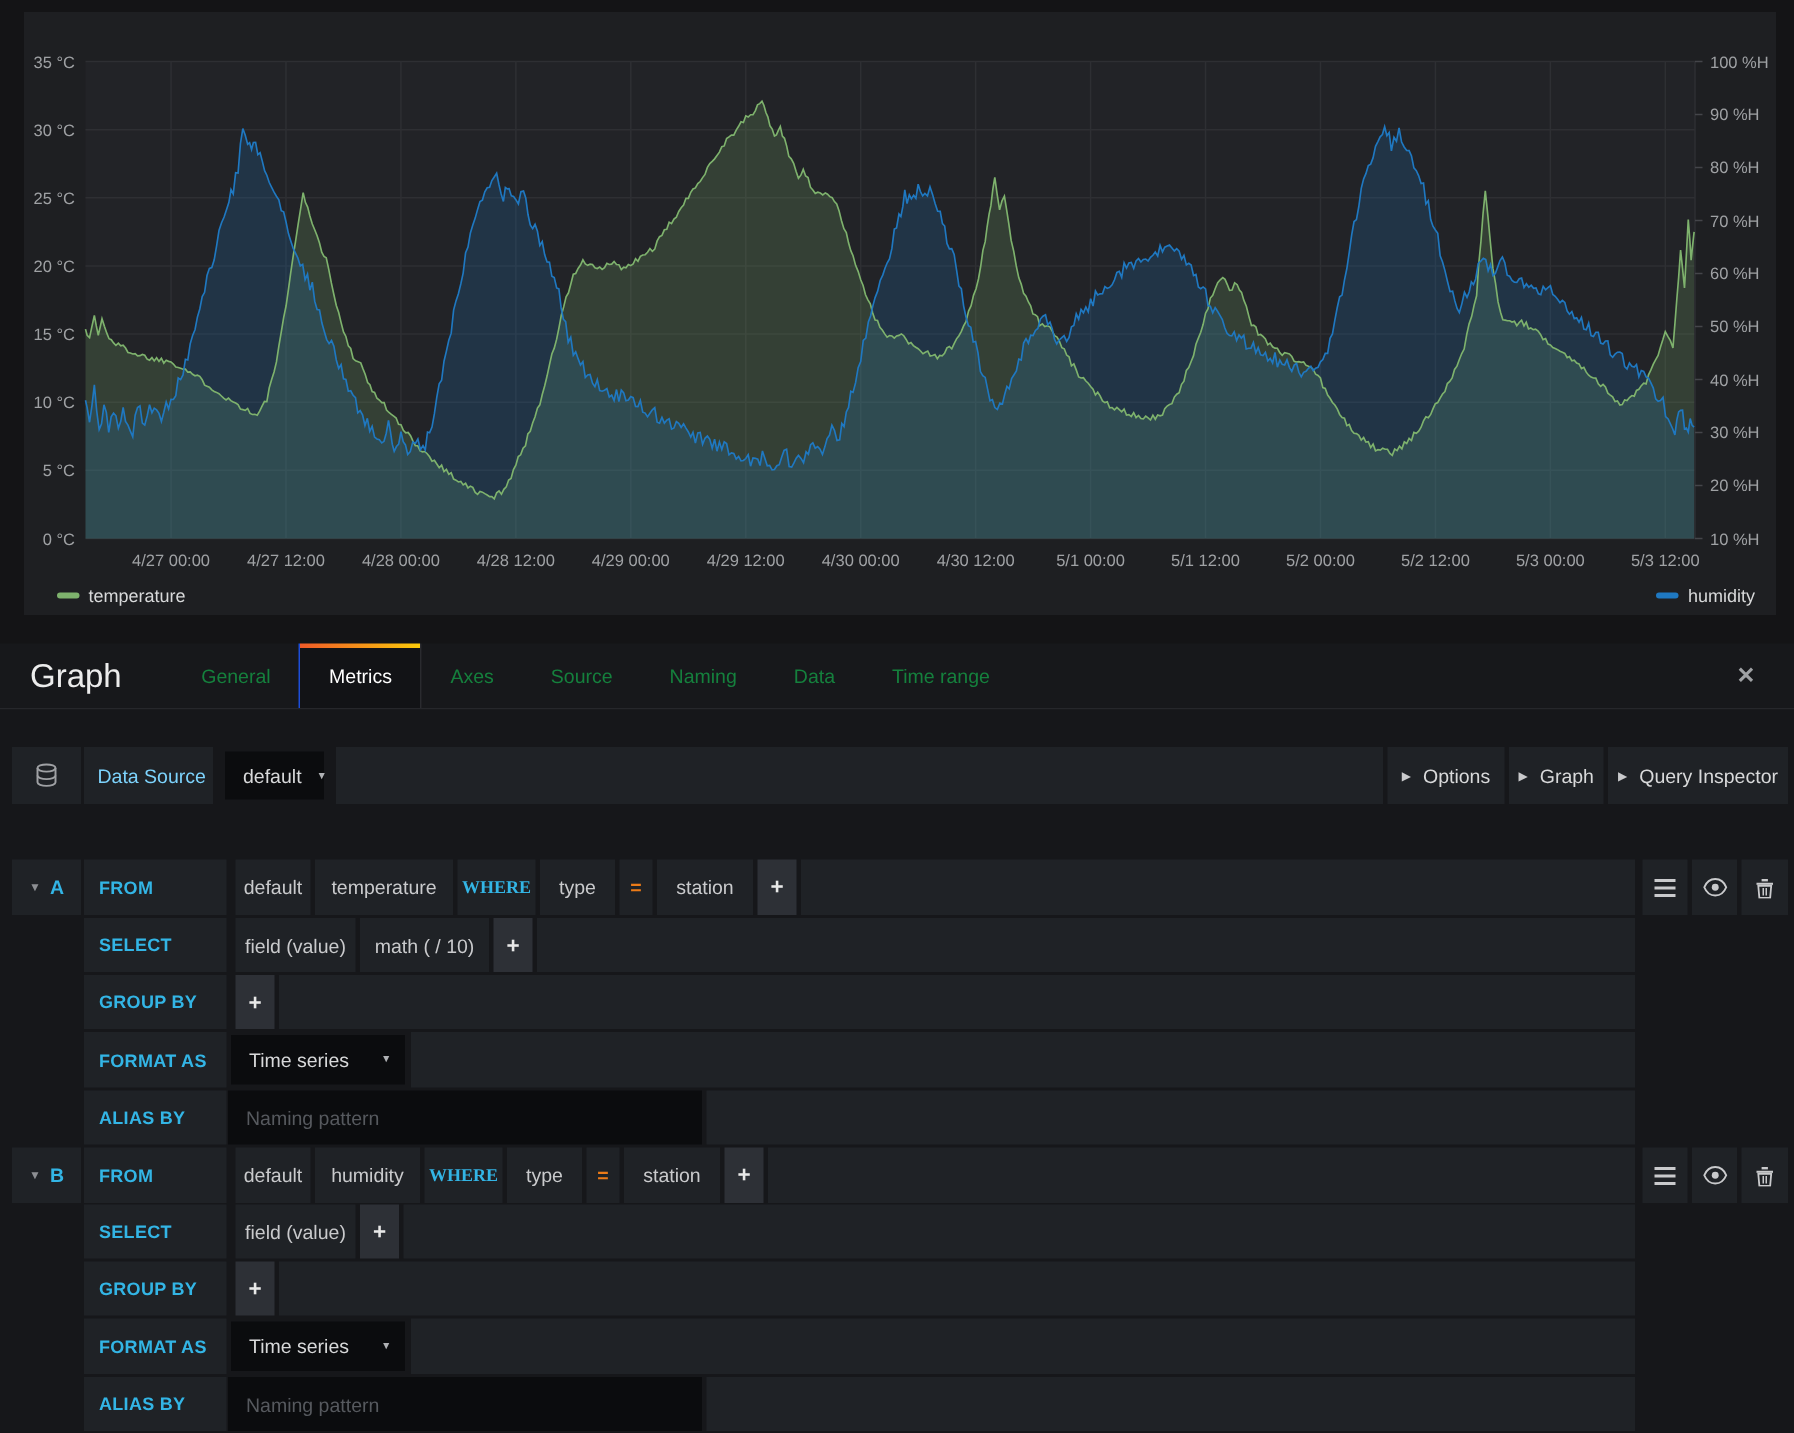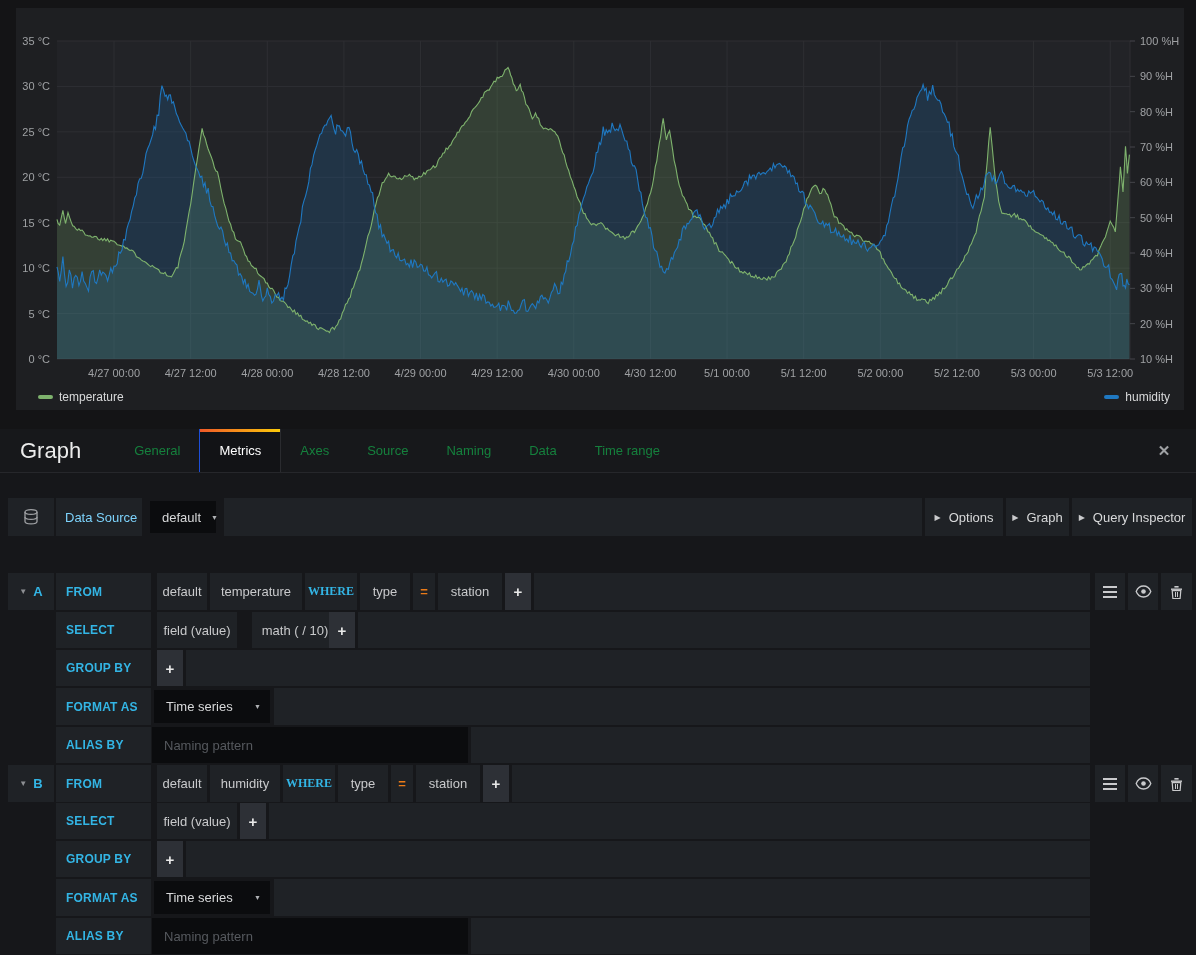--- a/index.html
+++ b/index.html
@@ -236,21 +236,21 @@
       <path d="M2.2 5.6 h8.6 l-0.7 8 h-7.2 Z" fill="none" stroke="#c9cacc" stroke-width="1.2"></path>
       <rect x="5" y="7" width="1" height="5" fill="#c9cacc"></rect>
       <rect x="7" y="7" width="1" height="5" fill="#c9cacc"></rect>
     </svg>
   </div>
 
   <div class="cell short" style="left:56px; top:139px; width:95px;">
     <span class="kw">SELECT</span>
   </div>
   <div class="cell short chip" style="left:157px; top:139px; width:80px;">field (value)</div>
-  <div class="cell short chip" style="left:252px; top:139px; width:86px;">math ( / 10)</div>
+  <div class="cell short chip" style="left:240px; top:139px; width:86px;">math ( / 10)</div>
   <div class="cell short plus-btn" style="left:329px; top:139px; width:26px;">+</div>
   <div class="cell short filler" style="left:358px; top:139px; width:732px;"></div>
 
   <div class="cell short" style="left:56px; top:177px; width:95px;">
     <span class="kw">GROUP BY</span>
   </div>
   <div class="cell short plus-btn" style="left:157px; top:177px; width:26px;">+</div>
   <div class="cell short filler" style="left:186px; top:177px; width:904px;"></div>
 
   <div class="cell" style="left:56px; top:215px; width:95px;">

